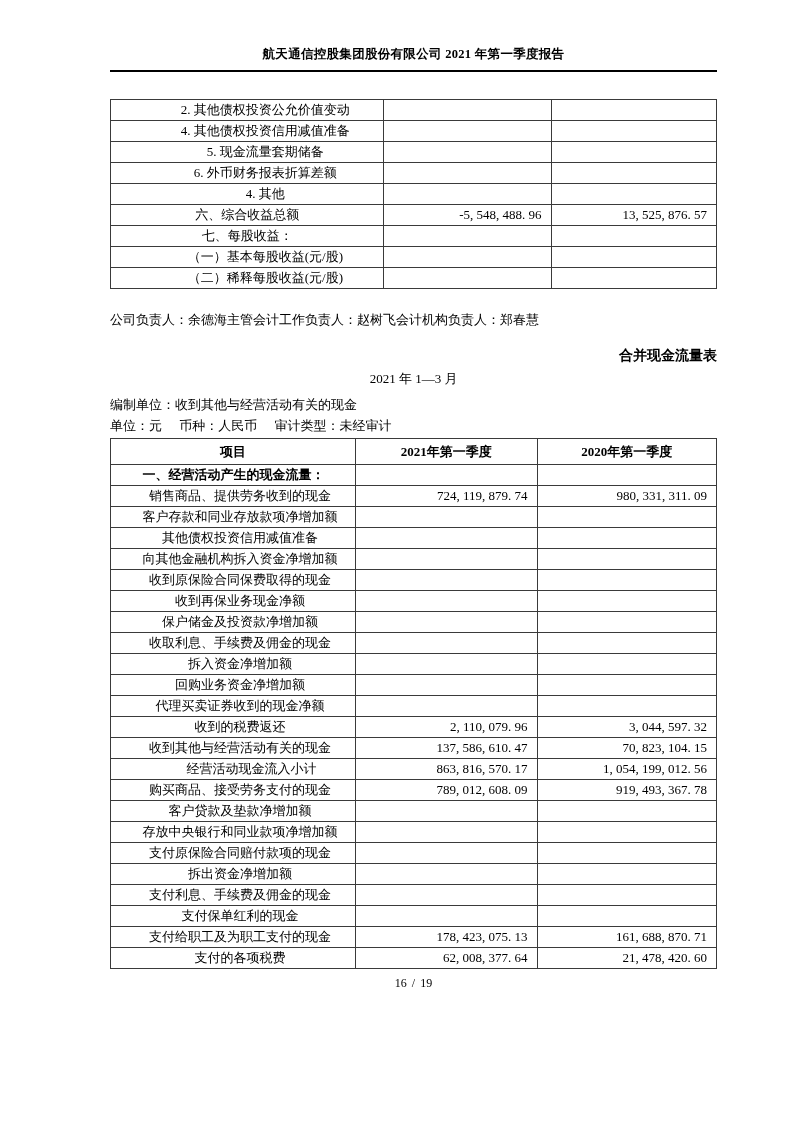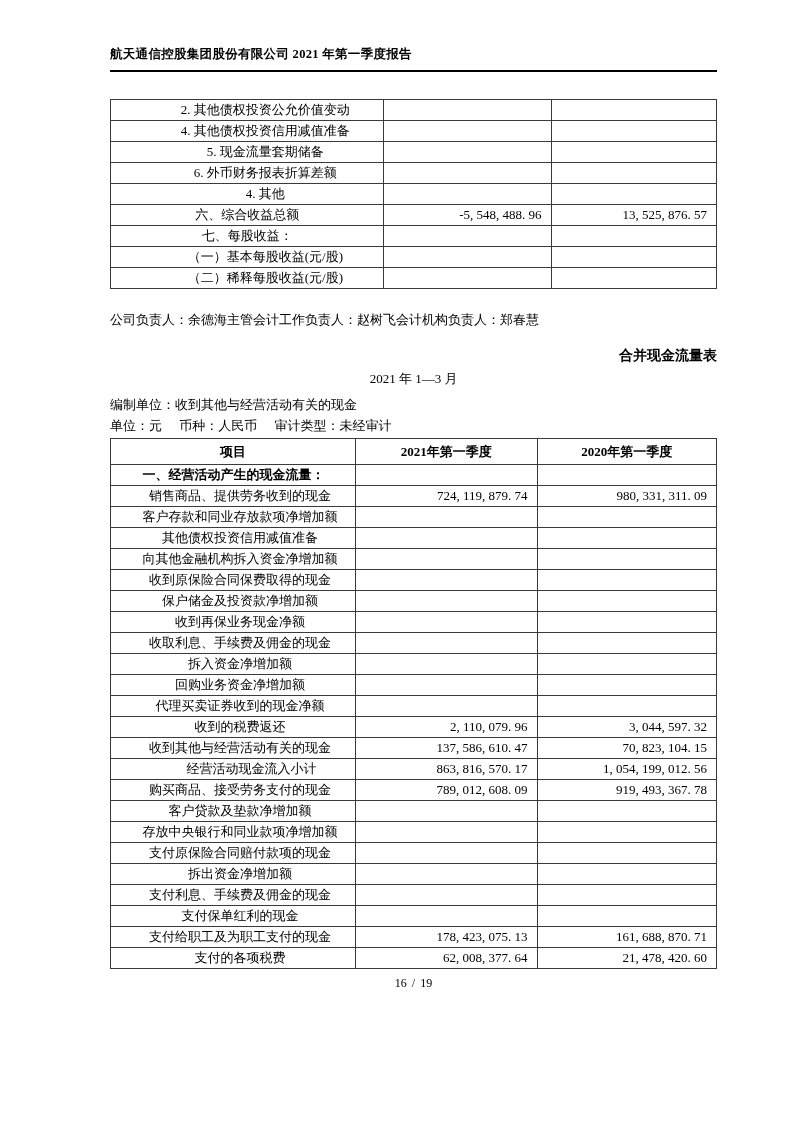--- a/index.html
+++ b/index.html
@@ -6,21 +6,21 @@
   html, body { margin: 0; padding: 0; }
   body {
     width: 793px; height: 1122px;
     background: #ffffff; color: #000;
     font-family: "Liberation Serif", "DejaVu Serif", serif;
   }
   .page { position: relative; width: 793px; height: 1122px; overflow: hidden; background: #fff; }
   .content { padding: 46px 76px 0 110px; }
 
   .doc-header { border-bottom: 2.5px solid #000; padding-bottom: 7px; }
-  .doc-header-title { font-weight: 700; font-size: 12.5px; letter-spacing: 0.3px; }
+  .doc-header-title { text-align: center; font-weight: 700; font-size: 12.5px; letter-spacing: 0.3px; }
 
   table.tbl { width: 100%; border-collapse: collapse; table-layout: fixed; border: 1.5px solid #000; }
   .tbl-income { margin-top: 27px; }
   .tbl-cash   { margin-top: 3px; }
   .tbl td, .tbl th {
     border: 1px solid #3a3a3a;
     font-size: 13px; line-height: 20px;
     height: 21px; padding: 0; vertical-align: middle;
   }
   .tbl thead th { height: 26px; text-align: center; font-weight: 700; }
@@ -162,26 +162,26 @@
             <td class="lbl ind1">向其他金融机构拆入资金净增加额</td>
             <td class="num"></td>
             <td class="num"></td>
           </tr>
           <tr>
             <td class="lbl ind1">收到原保险合同保费取得的现金</td>
             <td class="num"></td>
             <td class="num"></td>
           </tr>
           <tr>
+            <td class="lbl ind1">收到再保业务现金净额</td>
+            <td class="num"></td>
+            <td class="num"></td>
+          </tr>
+          <tr>
             <td class="lbl ind1">保户储金及投资款净增加额</td>
-            <td class="num"></td>
-            <td class="num"></td>
-          </tr>
-          <tr>
-            <td class="lbl ind1">收到再保业务现金净额</td>
             <td class="num"></td>
             <td class="num"></td>
           </tr>
           <tr>
             <td class="lbl ind1">收取利息、手续费及佣金的现金</td>
             <td class="num"></td>
             <td class="num"></td>
           </tr>
           <tr>
             <td class="lbl ind1">拆入资金净增加额</td>

